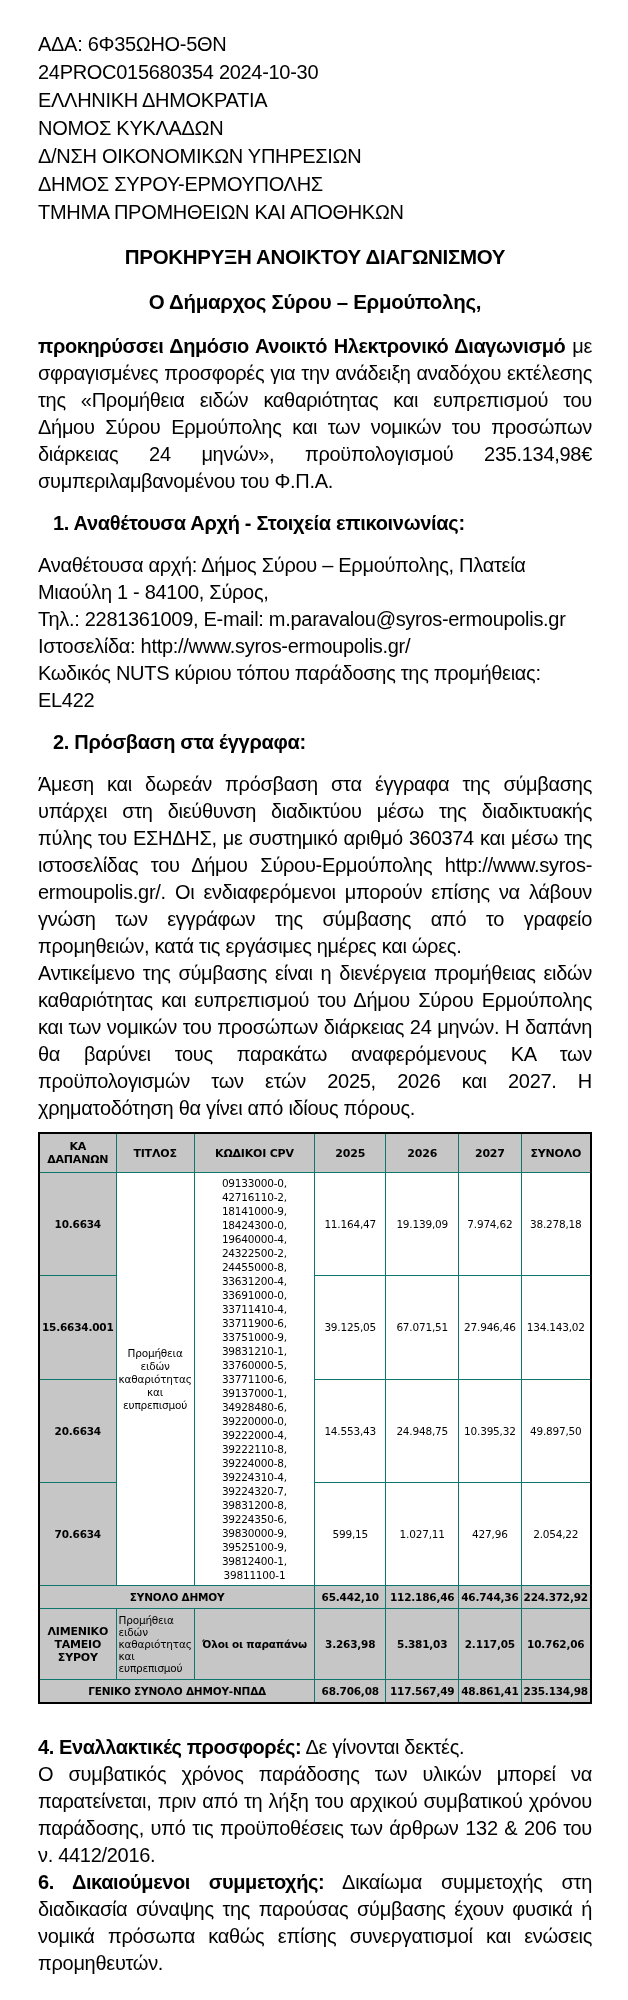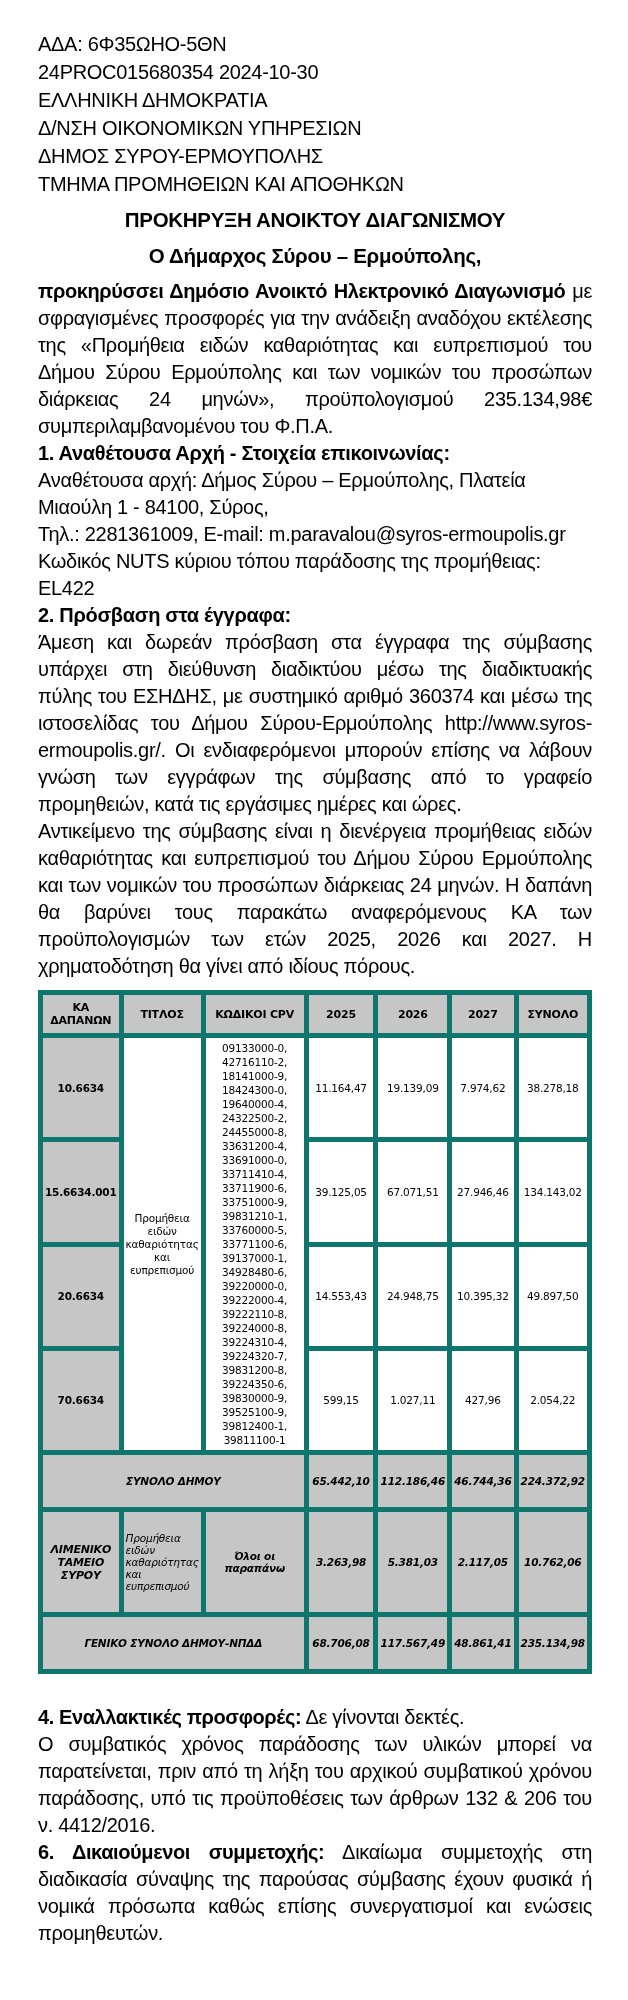--- a/index.html
+++ b/index.html
@@ -29,55 +29,55 @@
     font-size: 20px;
     line-height: 30px;
     margin: 2px 0 0 0;
   }
   
   .title-line {
     text-align: center;
     font-weight: bold;
     font-size: 20.5px;
     line-height: 28px;
-    margin: 8px;
+    margin: 17px;
   }
   
   .para {
     margin: 0;
     font-size: 20px;
     line-height: 27px;
     text-align: justify;
   }
   .para b { letter-spacing: -0.4px; }
   .line {
     margin: 0;
     font-size: 20px;
     line-height: 27px;
     text-align: left;
   }
   .sec-head {
-    margin: 0;
+    margin: 15px;
     font-size: 20px;
     line-height: 27px;
     font-weight: bold;
     text-align: left;
   }
   
   table.budget {
     border-collapse: collapse;
     width: 100%;
     margin: 10px 0 30px 0;
     font-family: "DejaVu Sans", sans-serif;
     font-size: 10.5px;
     letter-spacing: -0.2px;
     border: 2px solid #000;
   }
   table.budget th, table.budget td {
-    border: 5px solid #0f766e;
+    border: 1px solid #0f766e;
     padding: 3px 2px;
     text-align: center;
     vertical-align: middle;
   }
   table.budget th {
     background: #c6c6c6;
     font-weight: bold;
     font-size: 11px;
     padding: 6px 2px;
   }
@@ -89,22 +89,21 @@
     text-align: center;
     padding: 4px 6px;
     line-height: 14px;
   }
   td.titlos {
     line-height: 13px;
   }
   tr.total td {
     background: #c6c6c6;
     font-weight: bold;
-    padding: 20px 2px;
-    font-style: italic;
+    padding: 5px 2px;
   }
   td.lim-titlos {
     font-weight: normal !important;
     text-align: left !important;
     line-height: 12px;
     font-size: 10.5px;
   }
   td.lim-name {
     text-align: left;
     font-size: 11px;
@@ -113,33 +112,35 @@
 </style>
 </head>
 <body>
 
 <div class="page">
 
   <div class="hdr">
     <p>ΑΔΑ: 6Φ35ΩΗΟ-5ΘΝ</p>
     <p>24PROC015680354 2024-10-30</p>
     <p>ΕΛΛΗΝΙΚΗ ΔΗΜΟΚΡΑΤΙΑ</p>
+    <p>ΝΟΜΟΣ ΚΥΚΛΑΔΩΝ</p>
     <p>Δ/ΝΣΗ ΟΙΚΟΝΟΜΙΚΩΝ ΥΠΗΡΕΣΙΩΝ</p>
     <p>ΔΗΜΟΣ ΣΥΡΟΥ-ΕΡΜΟΥΠΟΛΗΣ</p>
     <p>ΤΜΗΜΑ ΠΡΟΜΗΘΕΙΩΝ ΚΑΙ ΑΠΟΘΗΚΩΝ</p>
   </div>
 
   <p class="title-line">ΠΡΟΚΗΡΥΞΗ ΑΝΟΙΚΤΟΥ ΔΙΑΓΩΝΙΣΜΟΥ</p>
   <p class="title-line">Ο Δήμαρχος Σύρου – Ερμούπολης,</p>
 
   <p class="para"><b>προκηρύσσει Δημόσιο Ανοικτό Ηλεκτρονικό Διαγωνισμό</b><span> με σφραγισμένες προσφορές για την ανάδειξη αναδόχου εκτέλεσης της «Προμήθεια ειδών καθαριότητας και ευπρεπισμού του Δήμου Σύρου Ερμούπολης και των νομικών του προσώπων διάρκειας 24 μηνών», προϋπολογισμού 235.134,98€ συμπεριλαμβανομένου του Φ.Π.Α.</span></p>
 
   <p class="sec-head">1. Αναθέτουσα Αρχή - Στοιχεία επικοινωνίας:</p>
   <p class="line">Αναθέτουσα αρχή: Δήμος Σύρου – Ερμούπολης, Πλατεία Μιαούλη 1 - 84100, Σύρος,</p>
   <p class="line">Τηλ.: 2281361009, E-mail: m.paravalou@syros-ermoupolis.gr</p>
+  <p class="line">Ιστοσελίδα: http://www.syros-ermoupolis.gr/</p>
   <p class="line">Κωδικός NUTS κύριου τόπου παράδοσης της προμήθειας: EL422</p>
 
   <p class="sec-head">2. Πρόσβαση στα έγγραφα:</p>
   <p class="para">Άμεση και δωρεάν πρόσβαση στα έγγραφα της σύμβασης υπάρχει στη διεύθυνση διαδικτύου μέσω της διαδικτυακής πύλης του ΕΣΗΔΗΣ, με συστημικό αριθμό 360374 και μέσω της ιστοσελίδας του Δήμου Σύρου-Ερμούπολης http://www.syros-ermoupolis.gr/. Οι ενδιαφερόμενοι μπορούν επίσης να λάβουν γνώση των εγγράφων της σύμβασης από το γραφείο προμηθειών, κατά τις εργάσιμες ημέρες και ώρες.</p>
 
   <p class="para">Αντικείμενο της σύμβασης είναι η διενέργεια προμήθειας ειδών καθαριότητας και ευπρεπισμού του Δήμου Σύρου Ερμούπολης και των νομικών του προσώπων διάρκειας 24 μηνών. Η δαπάνη θα βαρύνει τους παρακάτω αναφερόμενους ΚΑ των προϋπολογισμών των ετών 2025, 2026 και 2027. Η χρηματοδότηση θα γίνει από ιδίους πόρους.</p>
 
   <table class="budget">
     <colgroup>
       <col style="width:13%">

